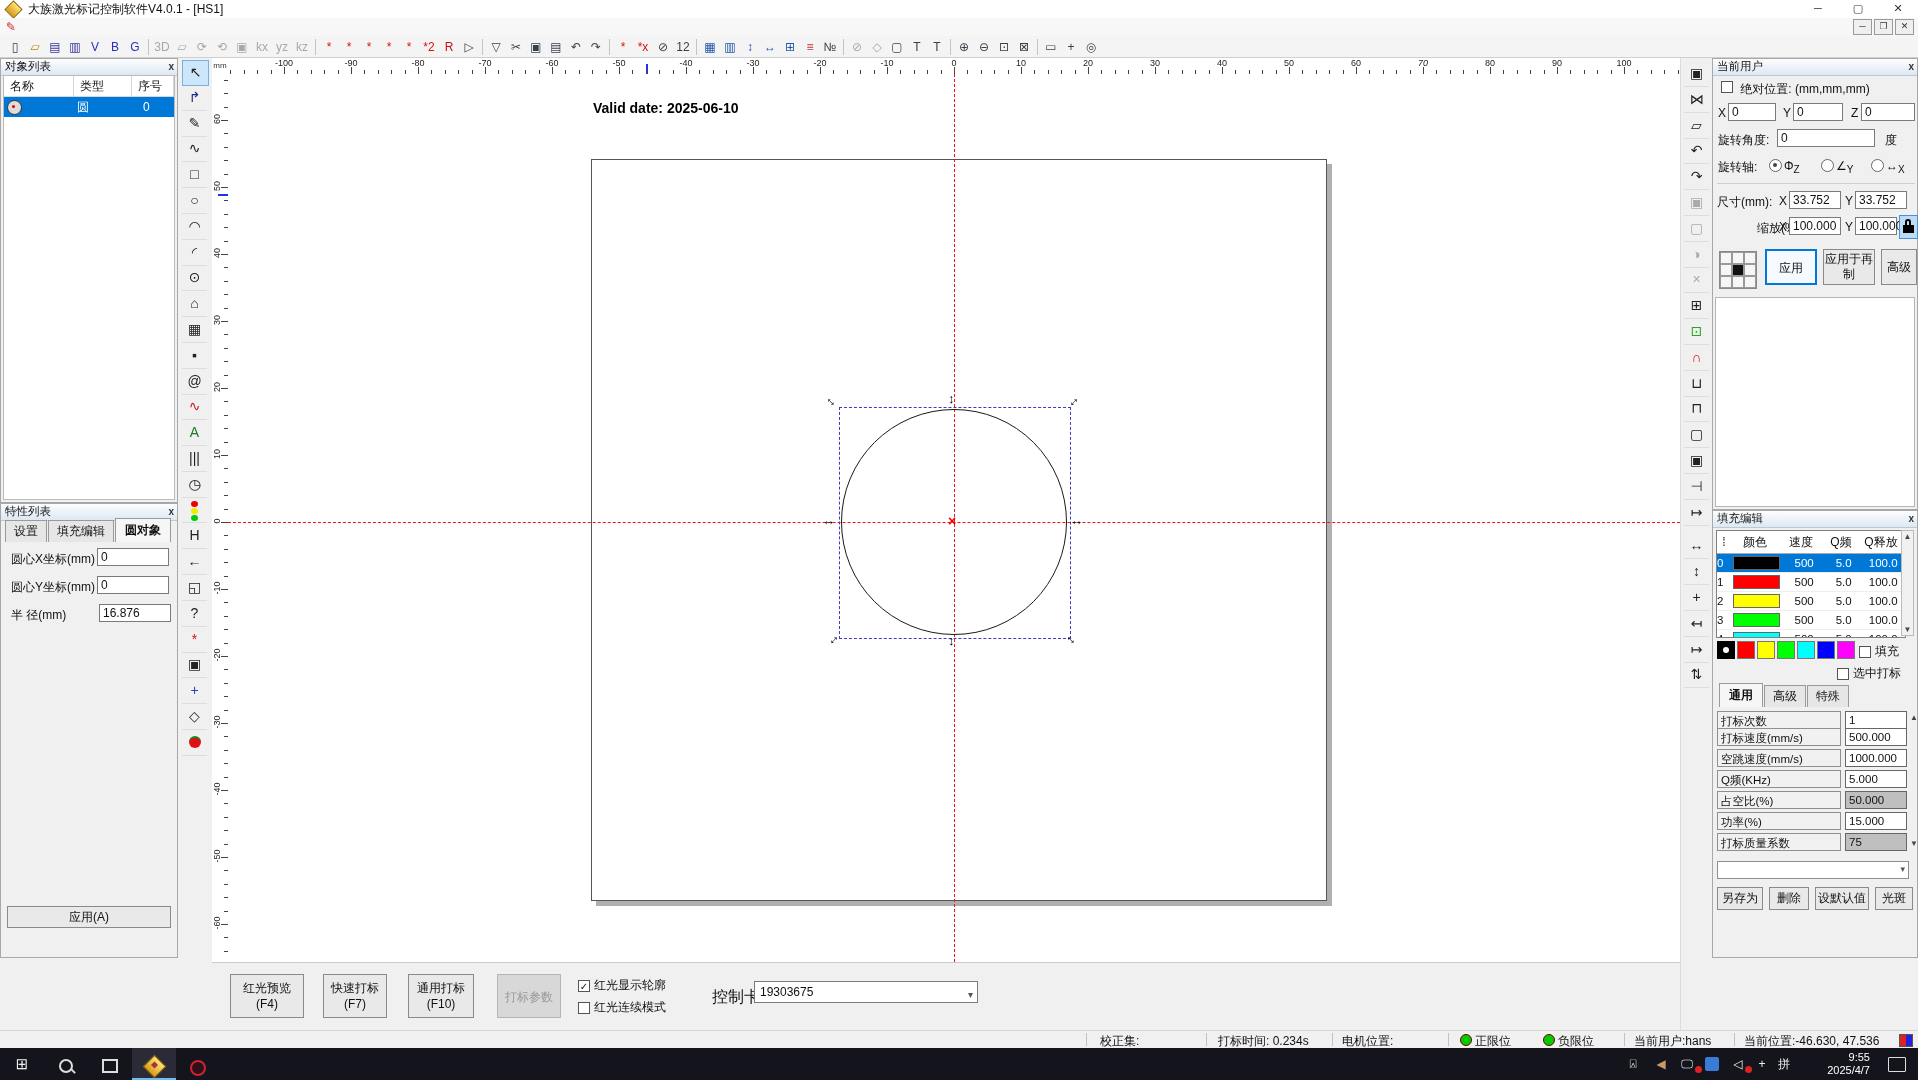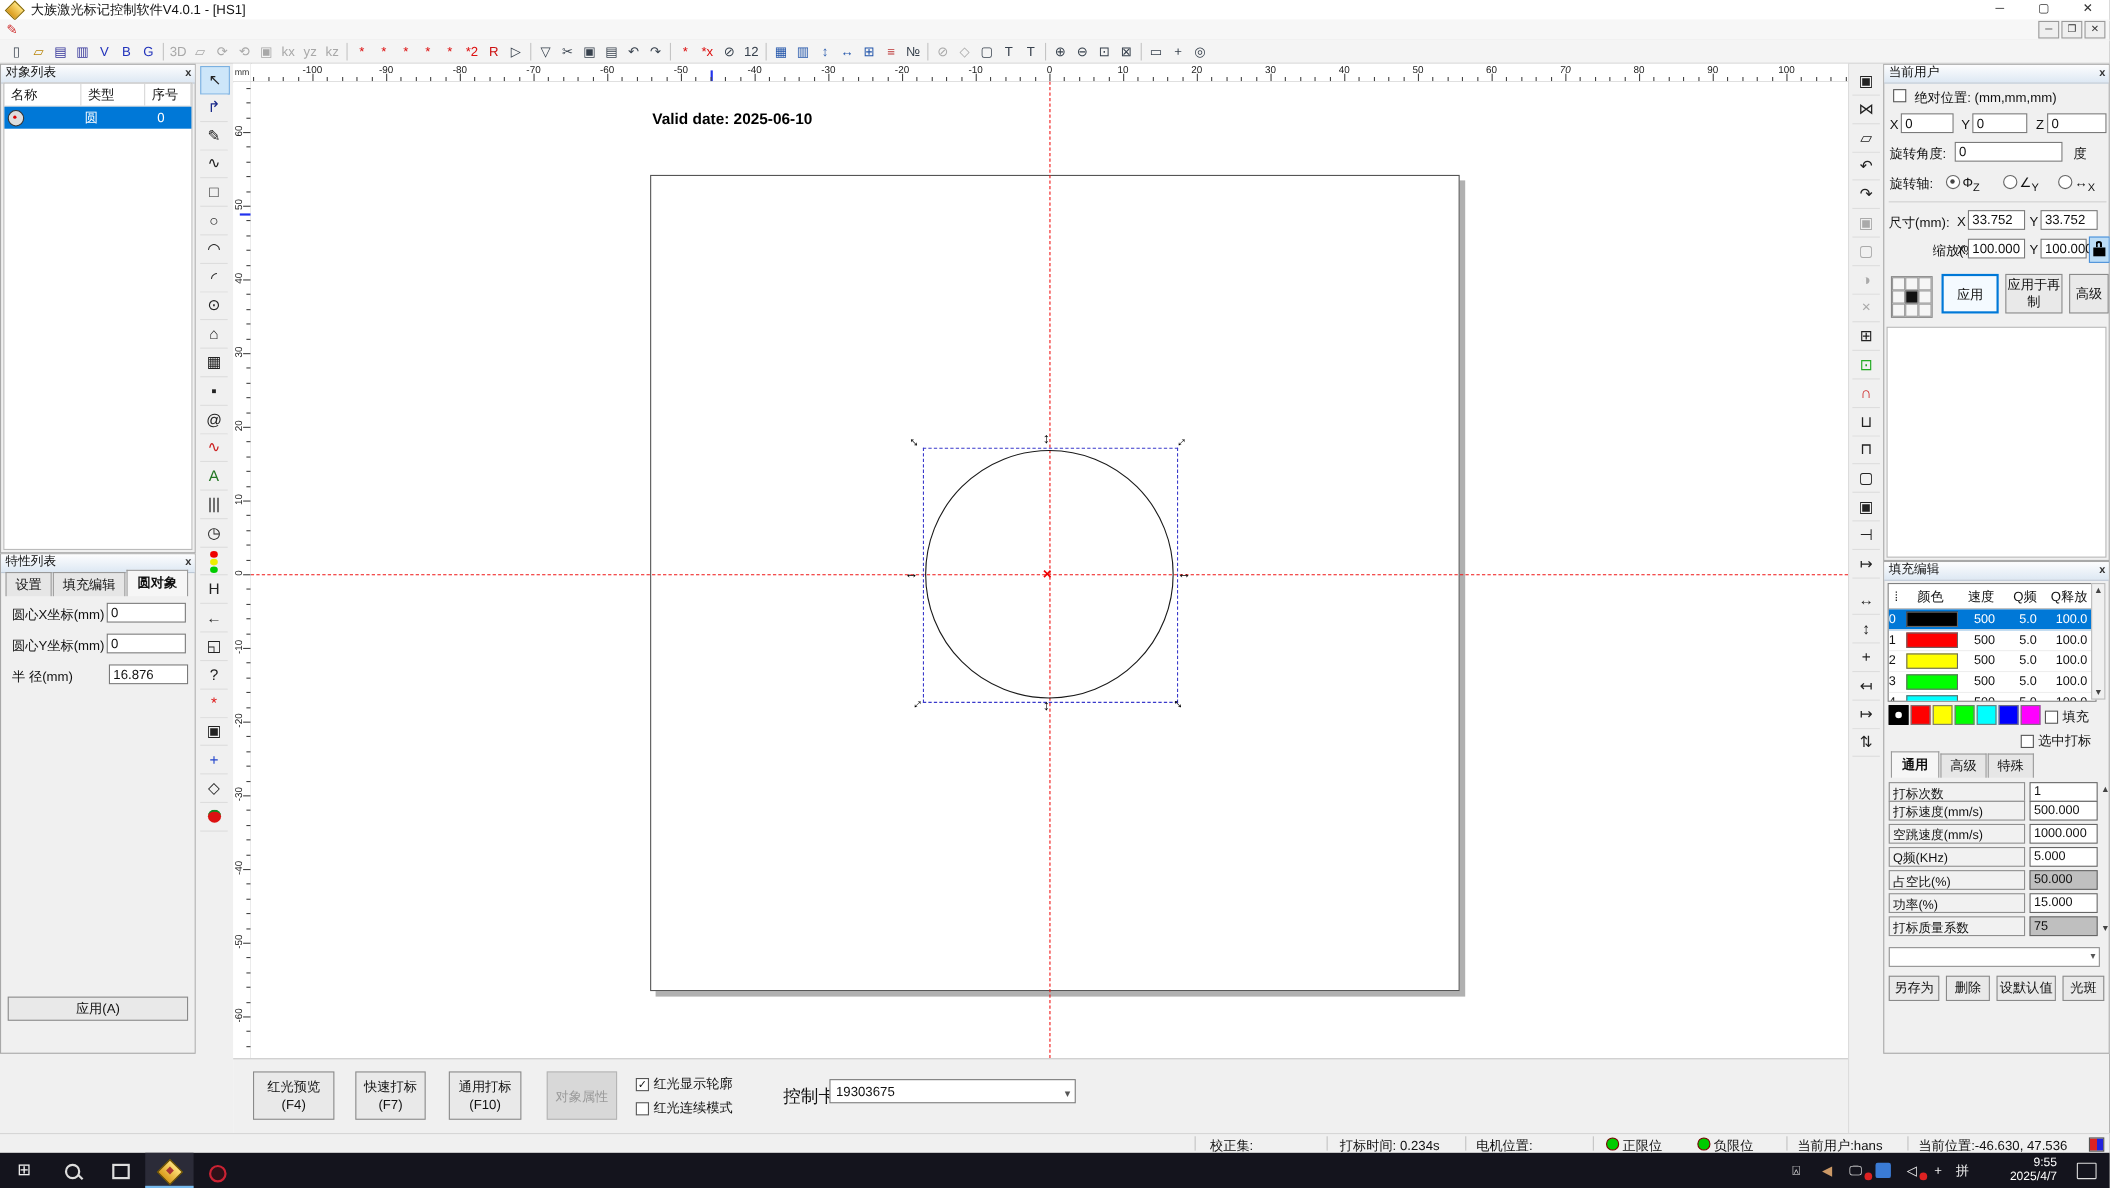--- a/index.html
+++ b/index.html
@@ -571,21 +571,21 @@
       </div>
       <div class="btn bb" style="left:111px;width:64px;">
         <div>快速打标</div>
         <div>(F7)</div>
       </div>
       <div class="btn bb" style="left:196px;width:66px;">
         <div>通用打标</div>
         <div>(F10)</div>
       </div>
       <div class="btn bb disabled" style="left:285px;width:64px;line-height:34px;">
-        <div>对象属性</div>
+        <div>打标参数</div>
       </div>
       <div class="cbrow" style="top:14px;">
         <span class="cbox on"></span>
         <span>红光显示轮廓</span>
       </div>
       <div class="cbrow" style="top:36px;">
         <span class="cbox"></span>
         <span>红光连续模式</span>
       </div>
       <span class="card-label">控制卡</span>

